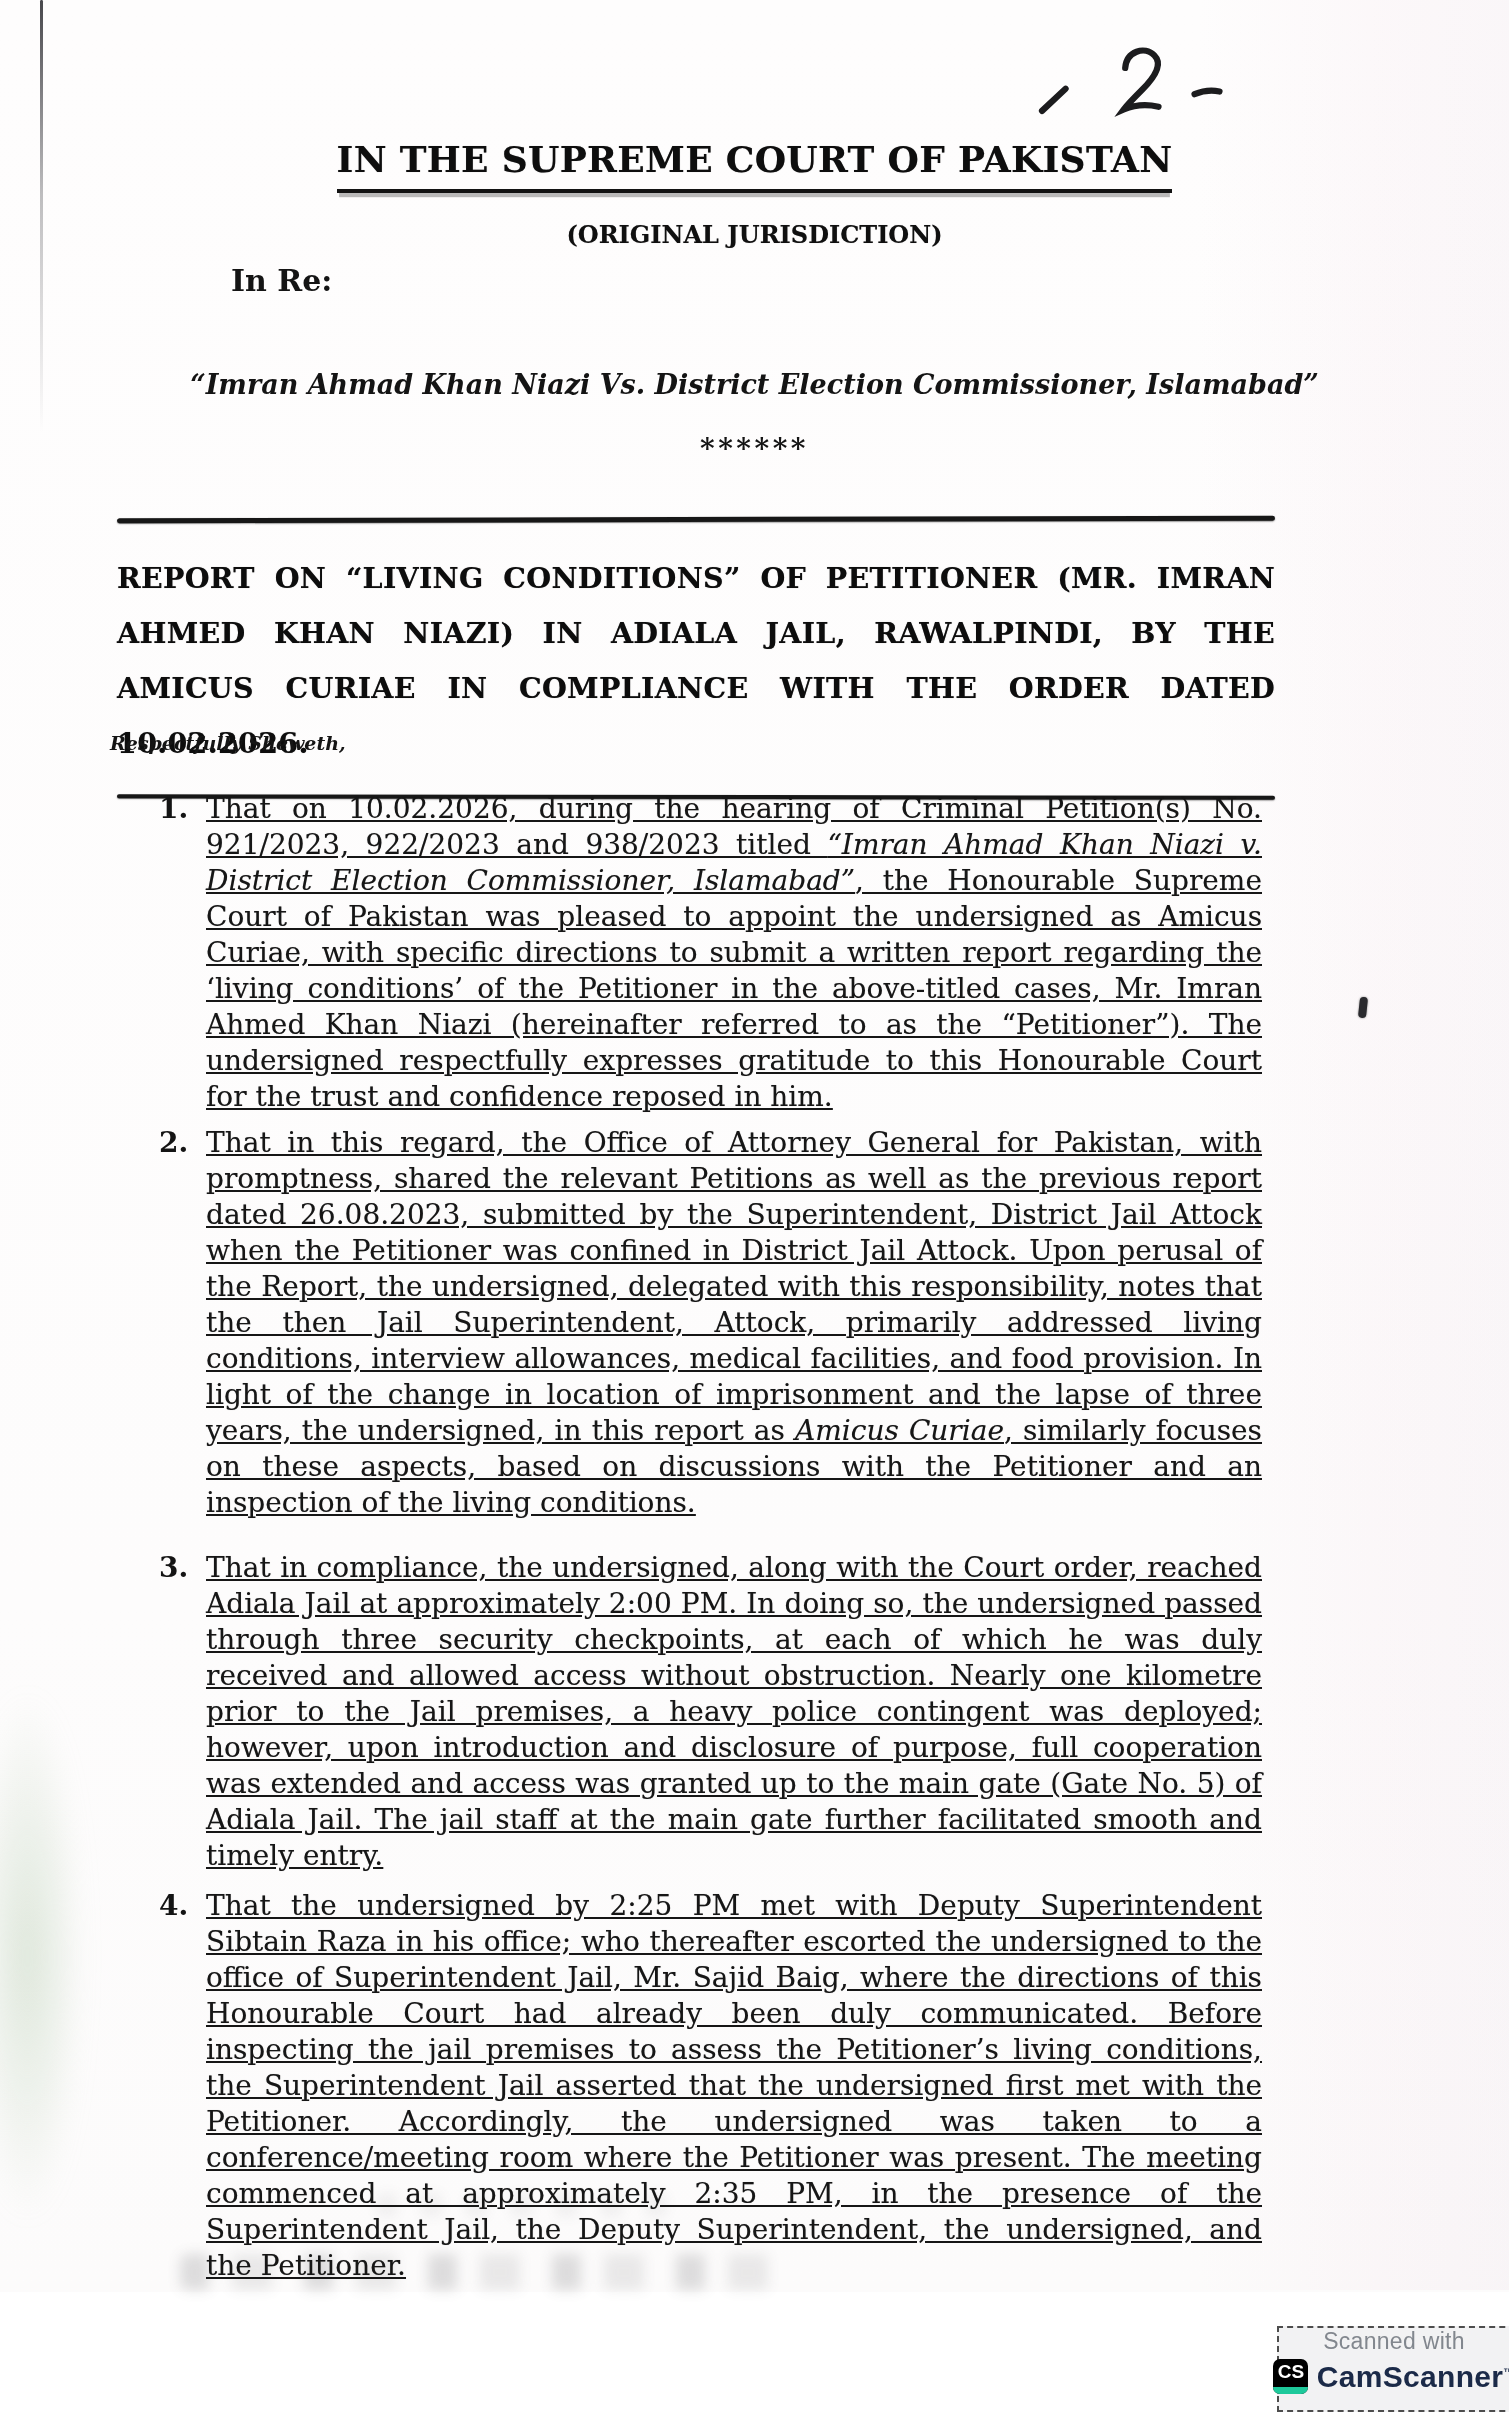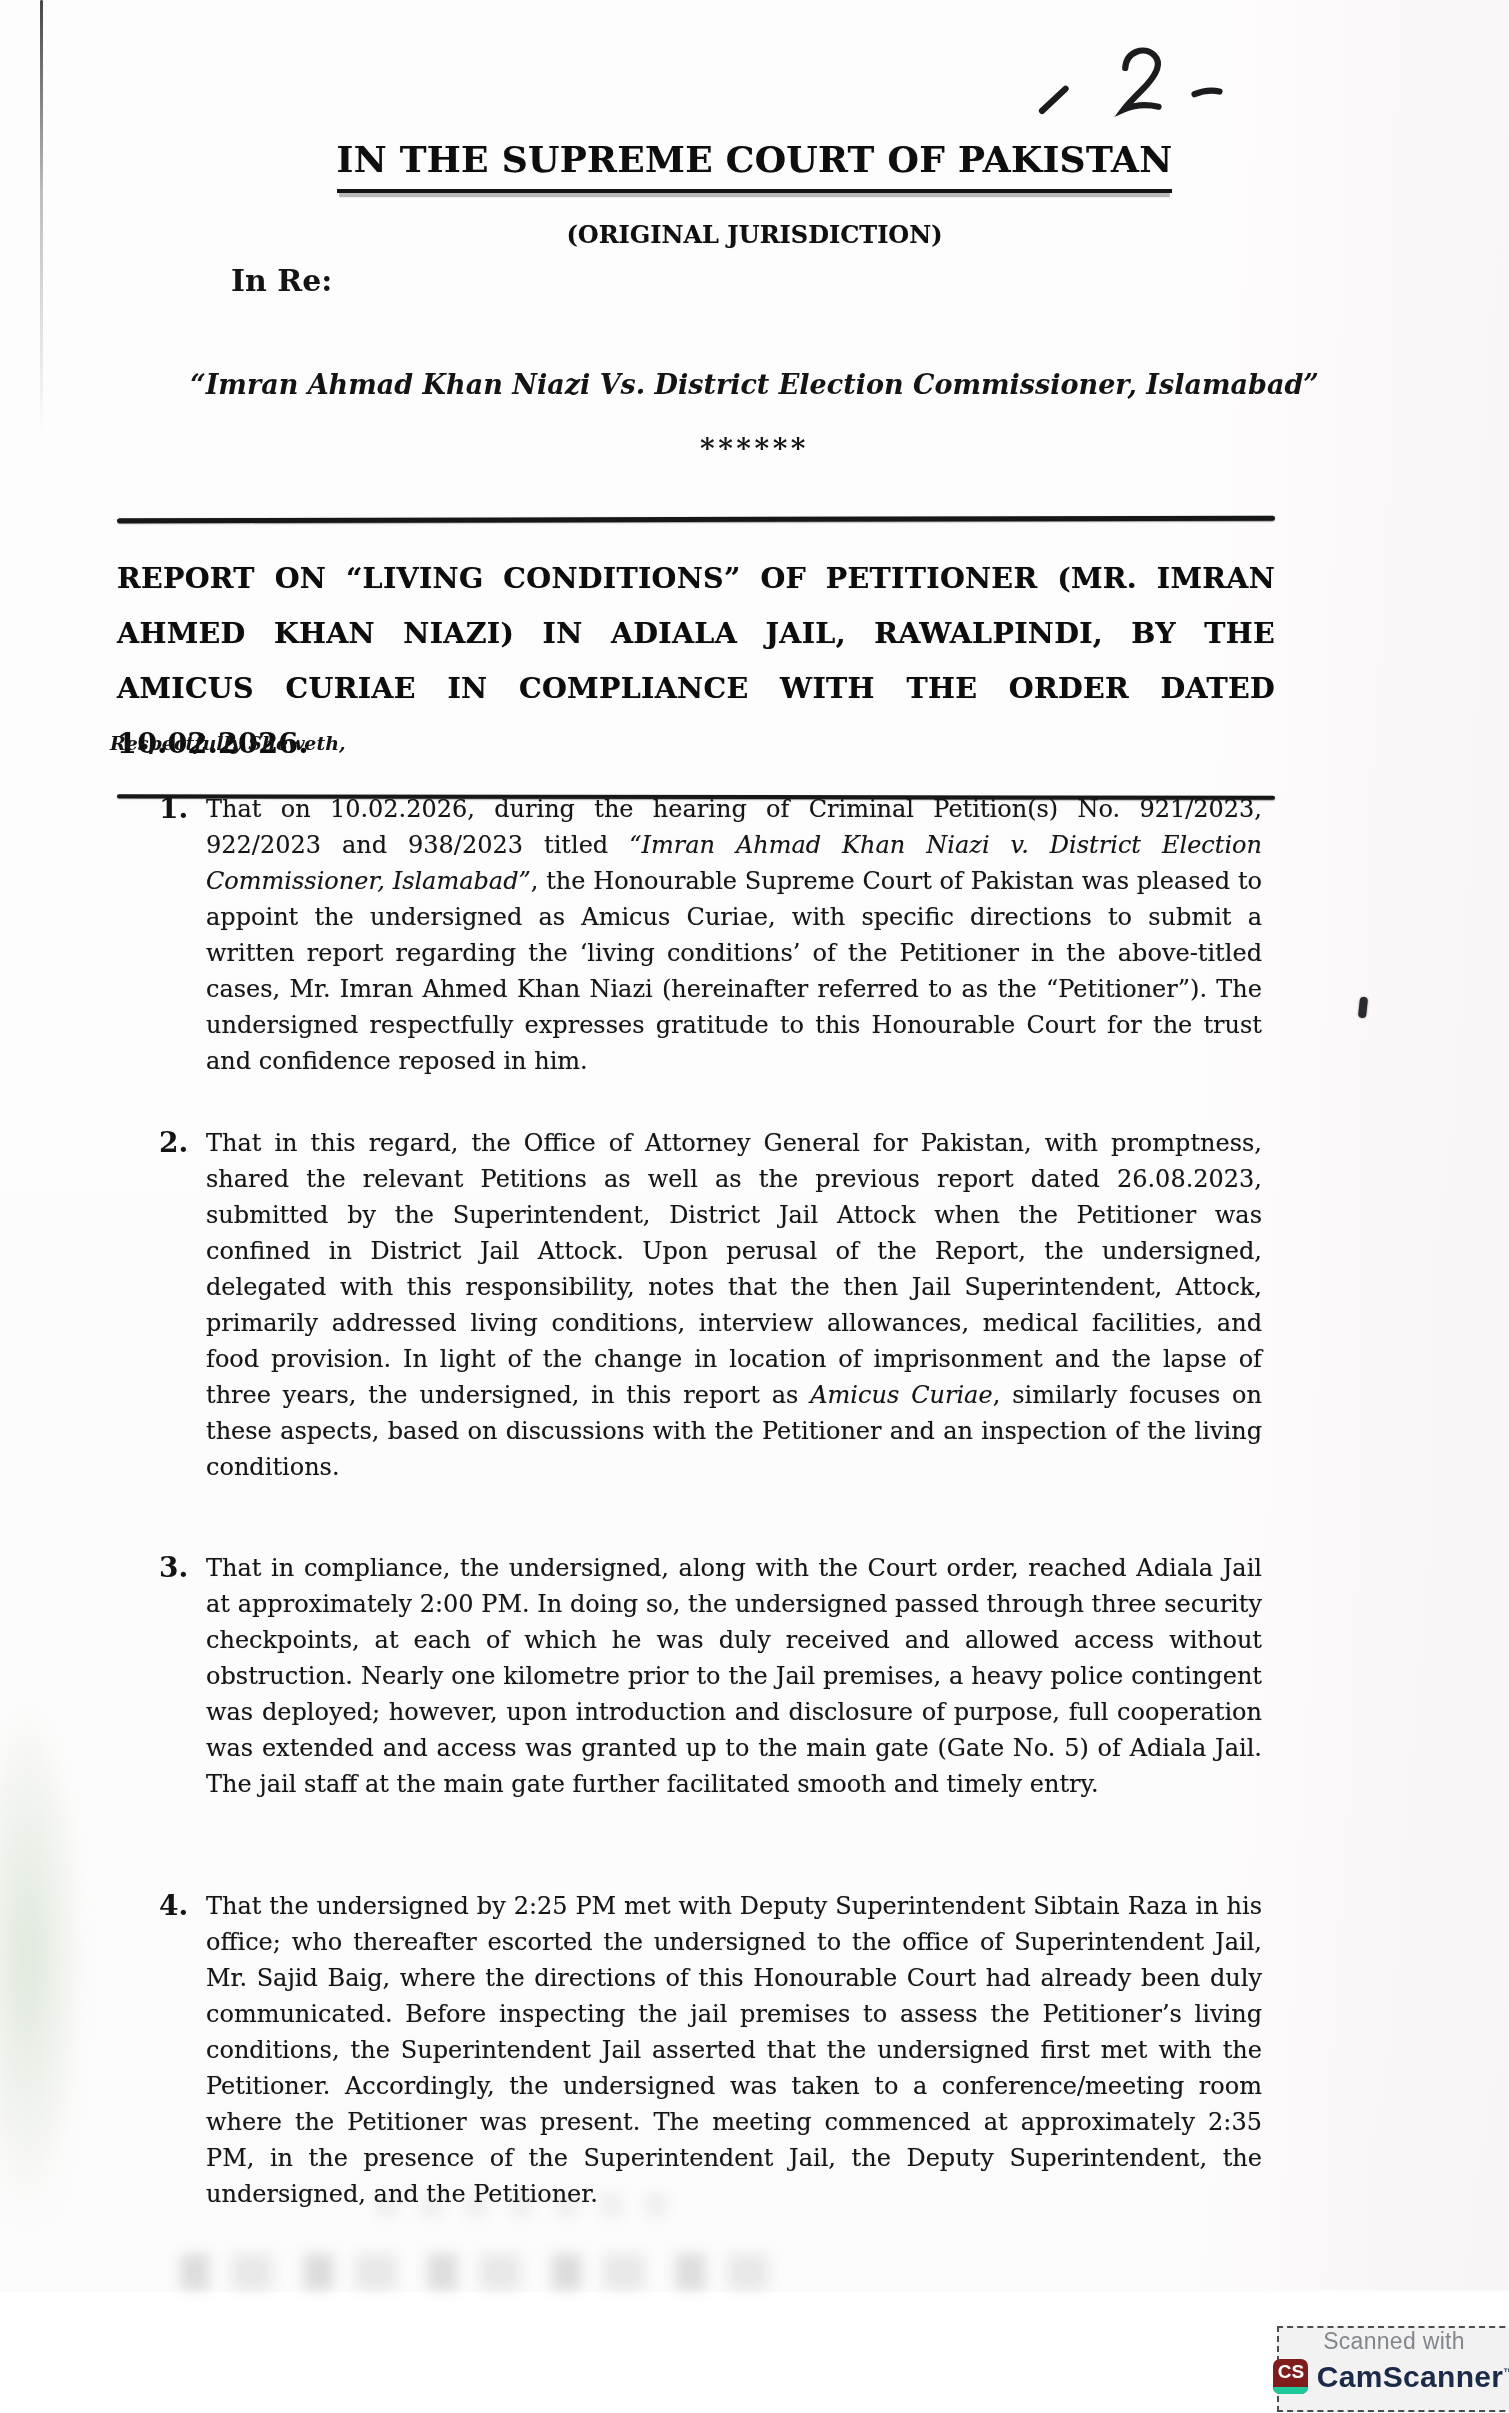--- a/index.html
+++ b/index.html
@@ -38,35 +38,35 @@
   .title-block{position:absolute;left:117px;top:517px;width:1158px;}
   .rule{height:4.9px;background:#171717;border-radius:2.8px;box-shadow:0 0.7px 1.4px rgba(20,20,20,.55);}
   .rule.top{transform:rotate(-.12deg);}
   .rule.bottom{transform:rotate(.08deg);height:4.2px;margin-top:24px;}
   .report-title{margin-top:29px;font-weight:bold;font-size:28.5px;line-height:55px;text-align:justify;
                 letter-spacing:0.3px;color:#0d0d0d;text-shadow:0 0 0.7px rgba(0,0,0,.5);}
   .salutation{position:absolute;left:110px;top:732px;font-weight:bold;font-style:italic;font-size:19px;color:#151515;}
   
   .para{position:absolute;left:159px;width:1103px;}
   .para .num{position:absolute;left:0;top:0;width:40px;font-weight:bold;font-size:28px;line-height:36px;}
-  .para .ptxt{margin-left:47px;font-size:24px;line-height:36px;text-align:justify;color:#161616;
-              text-shadow:0 0 0.7px rgba(10,10,10,.4);}
+  .para .ptxt{margin-left:47px;font-size:28px;line-height:36px;text-align:justify;color:#161616;
+              text-shadow:0 0 0.7px rgba(10,10,10,.4);text-decoration:underline;}
   .para .ptxt .it{font-style:italic;}
   .p1{top:791px;}
   .p2{top:1125px;}
   .p3{top:1550px;}
   .p4{top:1888px;}
   
   .cs-badge{position:absolute;left:1277px;top:2326px;width:299px;height:86px;
             background:#f2f2f3;border:2.1px dashed #4d4d4d;box-sizing:border-box;
             font-family:"Liberation Sans","DejaVu Sans",sans-serif;}
   .cs-inner{width:230px;text-align:center;}
   .cs-scanned{font-size:23px;color:#82878e;letter-spacing:0.3px;}
   .cs-row{display:flex;align-items:center;justify-content:center;margin-top:4.2px;gap:8.4px;}
-  .cs-logo{position:relative;width:35px;height:35px;border-radius:7px;background:#7f1d1d;overflow:hidden;flex:0 0 auto;}
+  .cs-logo{position:relative;width:35px;height:35px;border-radius:7px;background:#000000;overflow:hidden;flex:0 0 auto;}
   .cs-logo .cs-txt{position:absolute;left:0;top:1.4px;width:100%;text-align:center;color:#ffffff;font-weight:bold;font-size:19px;}
   .cs-logo .cs-strip{position:absolute;left:0;bottom:0;width:100%;height:7.7px;background:#1ec99b;}
   .cs-brand{font-size:30px;font-weight:bold;color:#1b2a48;letter-spacing:0.3px;white-space:nowrap;}
   .cs-tm{font-size:11px;vertical-align:super;color:#1b2a48;}
 </style>
 </head>
 <body>
 
 <div class="canvas">
 

